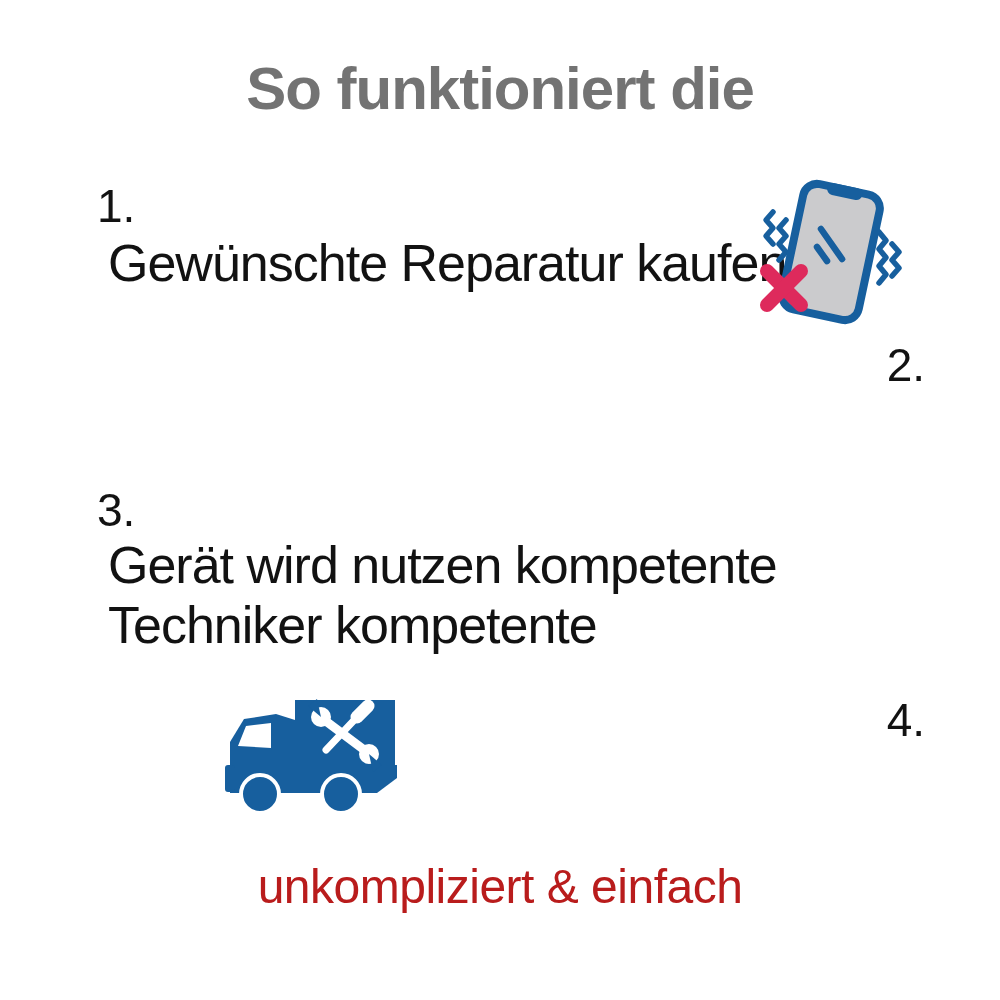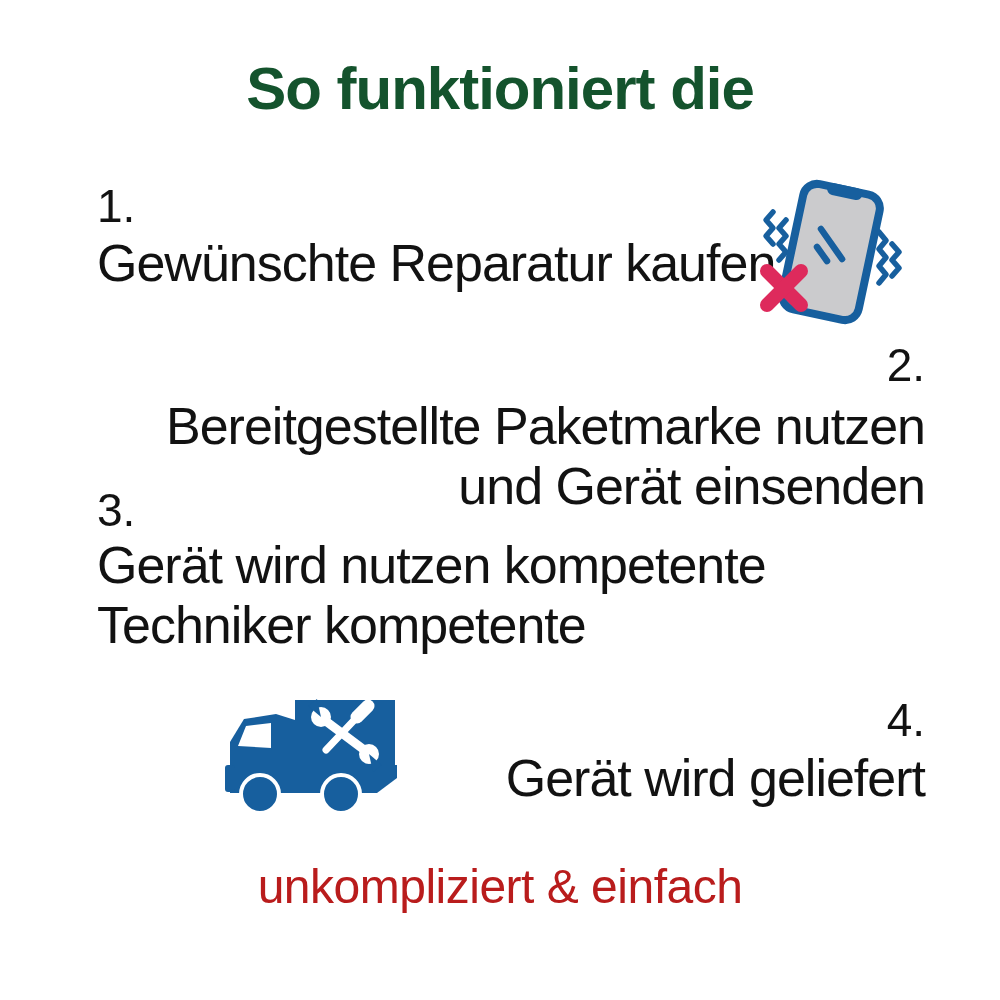--- a/index.html
+++ b/index.html
@@ -2,33 +2,33 @@
 <html><head>
 <meta charset="utf-8">
 <style>
   html,body{margin:0;padding:0;background:#fff;}
   .canvas{
     position:relative;width:1000px;height:1000px;background:#ffffff;
     font-family:"Liberation Sans", sans-serif;color:#121212;overflow:hidden;
   }
   .title{
     position:absolute;top:52px;left:0;right:0;text-align:center;
-    color:#14532d;font-weight:700;font-size:60px;line-height:73px;
+    color:#737373;font-weight:700;font-size:60px;line-height:73px;
     letter-spacing:-1px;
   }
   .title span{display:block;}
   .num{
     position:absolute;font-size:46px;line-height:1.15;color:#121212;
     white-space:nowrap;
   }
   .step-text{
     position:absolute;font-size:52px;line-height:60px;color:#121212;
     letter-spacing:-1px;white-space:nowrap;
   }
-  .step-text span{display:block;}
+  .step-text span{display:block;margin-left:11px;}
   .align-left{left:97px;text-align:left;}
   .align-right{right:75px;text-align:right;}
   .tagline{
     position:absolute;top:859px;left:0;right:0;text-align:center;
     color:#b91c1c;font-size:48px;letter-spacing:-0.5px;
   }
   .phone-icon{position:absolute;left:740px;top:160px;width:220px;height:200px;}
   .truck-icon{position:absolute;left:200px;top:670px;width:220px;height:170px;}
 </style>
 </head>
@@ -67,24 +67,20 @@
       <path d="M77 87 L87 101"></path>
     </g>
 
     <g stroke="#DE2A5C" stroke-width="14" stroke-linecap="round">
       <path d="M27 111 L61 145"></path>
       <path d="M61 111 L27 145"></path>
     </g>
   </svg>
 
   <div class="num align-right" style="top:339px;">2.</div>
-  <div class="step-text align-right" style="top:396px;">
-    <span>Bereitgestellte Paketmarke nutzen</span>
-    <span>und Gerät einsenden</span>
-  </div>
 
   <div class="num align-left" style="top:484px;">3.</div>
   <div class="step-text align-left" style="top:535px;">
     <span>Gerät wird nutzen kompetente</span>
     <span>Techniker kompetente</span>
   </div>
 
   <svg class="truck-icon" viewBox="0 0 220 170" aria-hidden="true">
     <g fill="#175F9E">
       <rect x="95" y="30" width="100" height="65"></rect>
@@ -103,19 +99,16 @@
       <circle cx="169" cy="84" r="10" fill="#ffffff"></circle>
       <path d="M169 84 L182 95 L173 102 Z" fill="#175F9E"></path>
     </g>
     <g>
       <path d="M159 45 L126 80" stroke="#ffffff" stroke-width="7" stroke-linecap="round"></path>
       <path d="M168 36 L157 47" stroke="#ffffff" stroke-width="13" stroke-linecap="round"></path>
     </g>
   </svg>
 
   <div class="num align-right" style="top:694px;">4.</div>
-  <div class="step-text align-right" style="top:748px;">
-    <span>Gerät wird geliefert</span>
-  </div>
 
   <div class="tagline">unkompliziert &amp; einfach</div>
 
 </div>
 
 </body></html>

